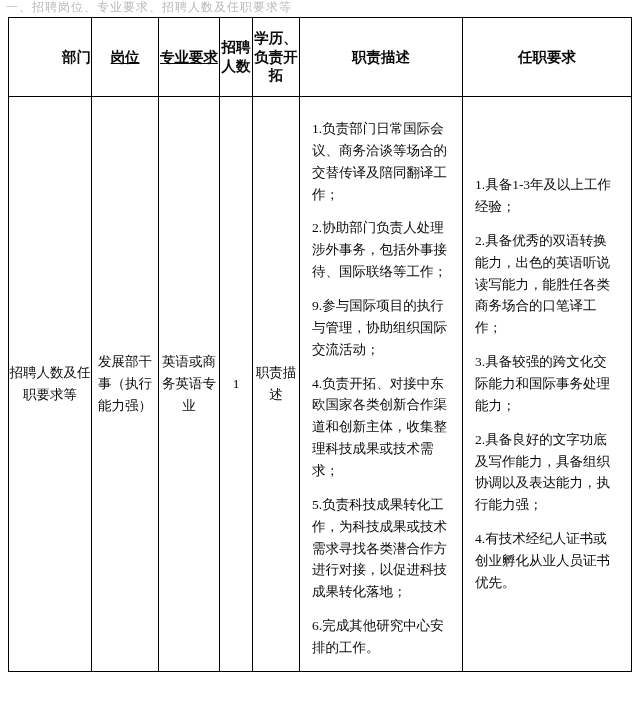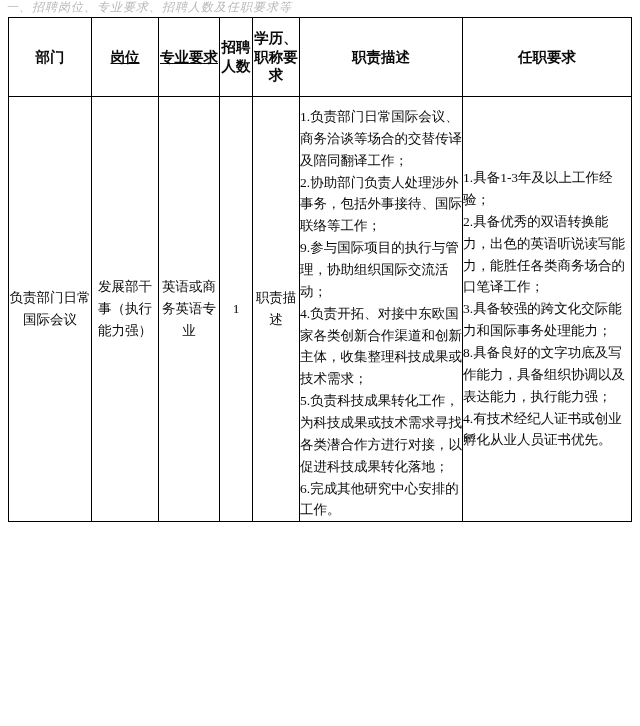--- a/index.html
+++ b/index.html
@@ -23,21 +23,20 @@
   .top-faded {
     height: 14px;
     font-size: 12px;
     color: #b9b9b9;
     letter-spacing: 1px;
     padding-left: 6px;
     overflow: hidden;
     white-space: nowrap;
     line-height: 14px;
     font-family: "Liberation Sans", "DejaVu Sans", sans-serif;
-    font-style: italic;
   }
   table.job-table {
     border-collapse: collapse;
     table-layout: fixed;
     margin: 3px auto 0 auto;
     width: 616px;
     background: #fff;
   }
   table.job-table td, table.job-table th {
     border: 1px solid #000;
@@ -45,21 +44,21 @@
     padding: 0;
   }
   thead th {
     font-weight: bold;
     font-size: 14.5px;
     text-align: center;
     height: 78px;
     line-height: 1.28;
     padding: 2px 1px;
   }
-  .col-dept   { width: 82px; }
+  .col-dept   { width: 82px; text-align: right; }
   .col-post   { width: 66px; text-decoration: underline; }
   .col-major  { width: 60px; text-decoration: underline; }
   .col-count  { width: 32px; }
   .col-edu    { width: 46px; }
   .col-duty   { width: 162px; text-align: center; }
   .col-req    { width: 168px; }
 
   .narrow-head {
     writing-mode: horizontal-tb;
     word-break: break-all;
@@ -74,65 +73,65 @@
     text-align: center;
     word-break: break-all;
   }
   td.list-cell {
     text-align: left;
     vertical-align: top;
     padding: 10px 9px 10px 9px;
   }
   td.list-cell.duty { padding-top: 9px; }
   .num-item {
-    margin: 0;
+    margin: 12px;
   }
   .count-cell {
     text-align: center;
     font-size: 13.5px;
   }
 </style>
 </head>
 <body>
 
 <div class="page">
 
   <div class="top-faded">一、招聘岗位、专业要求、招聘人数及任职要求等</div>
 
   <table class="job-table">
     <thead>
       <tr>
         <th class="col-dept">部门</th>
         <th class="col-post">岗位</th>
         <th class="col-major narrow-head">专业要求</th>
         <th class="col-count narrow-head">招聘人数</th>
-        <th class="col-edu narrow-head">学历、职称要求</th>
+        <th class="col-edu narrow-head">学历、负责开拓</th>
         <th class="col-duty">职责描述</th>
         <th class="col-req">任职要求</th>
       </tr>
     </thead>
     <tbody>
       <tr>
-        <td class="cell center-cell">负责部门日常国际会议</td>
+        <td class="cell center-cell">招聘人数及任职要求等</td>
         <td class="cell center-cell">发展部干事（执行能力强）</td>
         <td class="cell center-cell">英语或商务英语专业</td>
         <td class="count-cell">1</td>
         <td class="cell center-cell">职责描述</td>
         <td class="cell list-cell duty">
           <div class="num-item">1.负责部门日常国际会议、商务洽谈等场合的交替传译及陪同翻译工作；</div>
           <div class="num-item">2.协助部门负责人处理涉外事务，包括外事接待、国际联络等工作；</div>
           <div class="num-item">9.参与国际项目的执行与管理，协助组织国际交流活动；</div>
           <div class="num-item">4.负责开拓、对接中东欧国家各类创新合作渠道和创新主体，收集整理科技成果或技术需求；</div>
           <div class="num-item">5.负责科技成果转化工作，为科技成果或技术需求寻找各类潜合作方进行对接，以促进科技成果转化落地；</div>
           <div class="num-item">6.完成其他研究中心安排的工作。</div>
         </td>
         <td class="cell list-cell">
           <div class="num-item">1.具备1-3年及以上工作经验；</div>
           <div class="num-item">2.具备优秀的双语转换能力，出色的英语听说读写能力，能胜任各类商务场合的口笔译工作；</div>
           <div class="num-item">3.具备较强的跨文化交际能力和国际事务处理能力；</div>
-          <div class="num-item">8.具备良好的文字功底及写作能力，具备组织协调以及表达能力，执行能力强；</div>
+          <div class="num-item">2.具备良好的文字功底及写作能力，具备组织协调以及表达能力，执行能力强；</div>
           <div class="num-item">4.有技术经纪人证书或创业孵化从业人员证书优先。</div>
         </td>
       </tr>
     </tbody>
   </table>
 
 </div>
 
 </body></html>

